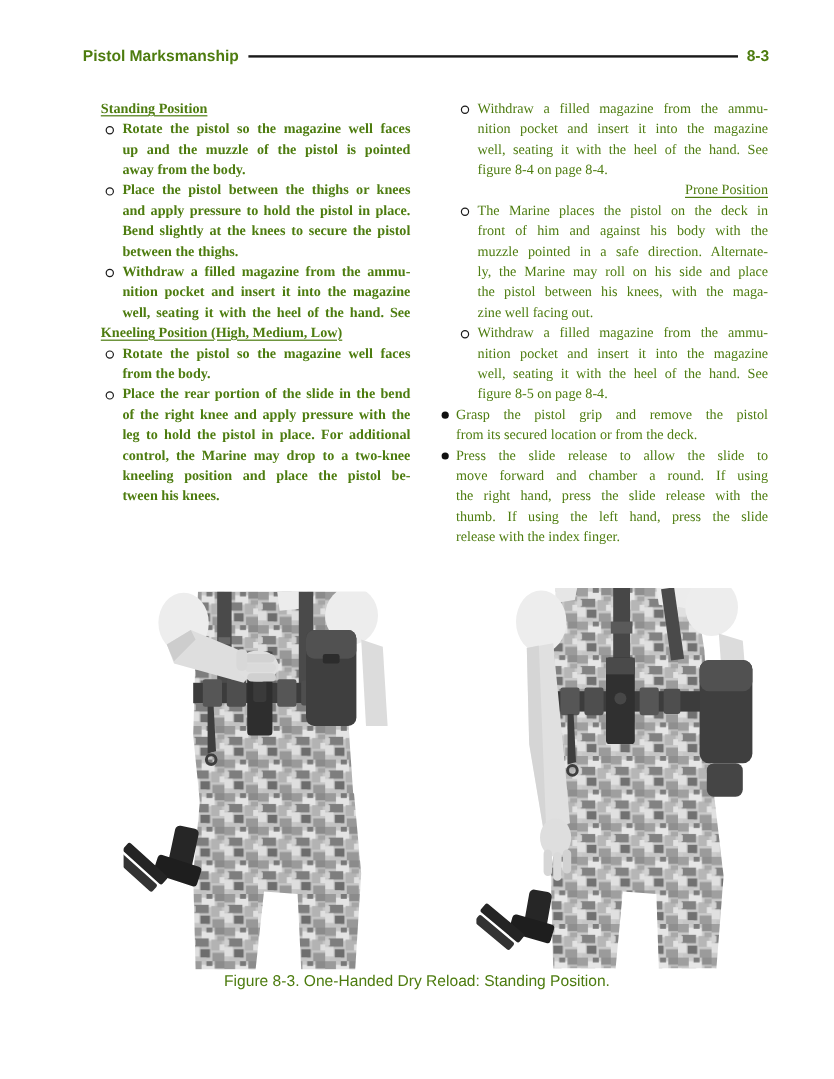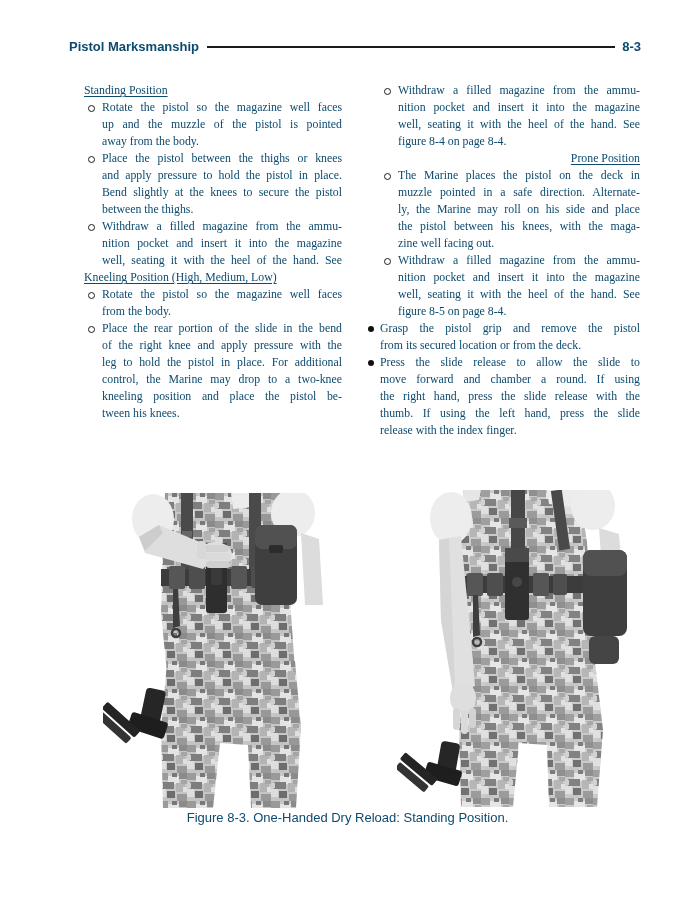--- a/index.html
+++ b/index.html
@@ -1,31 +1,31 @@
 <!DOCTYPE html>
 <html><head>
 <meta charset="utf-8">
 <style>
   html,body { margin:0; padding:0; background:#ffffff; }
   .page {
     position:relative; width:695px; height:899px; background:#ffffff;
-    font-family:"Liberation Serif","DejaVu Serif",serif; color:#0c4a6e;
+    font-family:"Liberation Serif","DejaVu Serif",serif; color:#4d7c0f;
     overflow:hidden;
   }
   
   .header {
     position:absolute; left:69px; top:39px; width:572px;
     display:flex; align-items:center;
     font-family:"Liberation Sans","DejaVu Sans",sans-serif;
     font-weight:bold; font-size:13px; line-height:15px;
   }
   .header .rule { flex:1; height:2px; background:#1a1a1a; margin:0 7px 0 8px; }
   
   .column { position:absolute; top:82px; font-size:11.8px; line-height:17px; }
-  #col-left  { left:84px;  width:258px; }
+  #col-left  { left:84px;  width:258px;font-weight:bold; }
   #col-right { left:368px; width:272px; }
   .col-heading { text-decoration:underline; text-underline-offset:2px; }
   #col-right .col-heading { padding-left:12px;text-align:right; }
   .bullet-item { position:relative; }
   .marker { position:absolute; top:6px; display:block; }
   .level2 .marker { width:5px; height:5px; border:1px solid #1b1b1b; border-radius:50%; background:transparent; }
   .level1 .marker { width:6px; height:6px; border-radius:50%; background:#111; }
   #col-left  .level2 { padding-left:18px; }
   #col-left  .level2 .marker { left:4px; }
   #col-right .level2 { padding-left:30px; }
@@ -110,20 +110,21 @@
           <div class="line">nition pocket and insert it into the magazine</div>
           <div class="line">well, seating it with the heel of the hand. See</div>
           <div class="line last">figure 8-4 on page 8-4.</div>
         </div>
       </div>
       <div class="col-heading">Prone Position</div>
       <div class="bullet-item level2">
         <span class="marker"></span>
         <div>
           <div class="line">The Marine places the pistol on the deck in</div>
+          <div class="line">front of him and against his body with the</div>
           <div class="line">muzzle pointed in a safe direction. Alternate-</div>
           <div class="line">ly, the Marine may roll on his side and place</div>
           <div class="line">the pistol between his knees, with the maga-</div>
           <div class="line last">zine well facing out.</div>
         </div>
       </div>
       <div class="bullet-item level2">
         <span class="marker"></span>
         <div>
           <div class="line">Withdraw a filled magazine from the ammu-</div>

